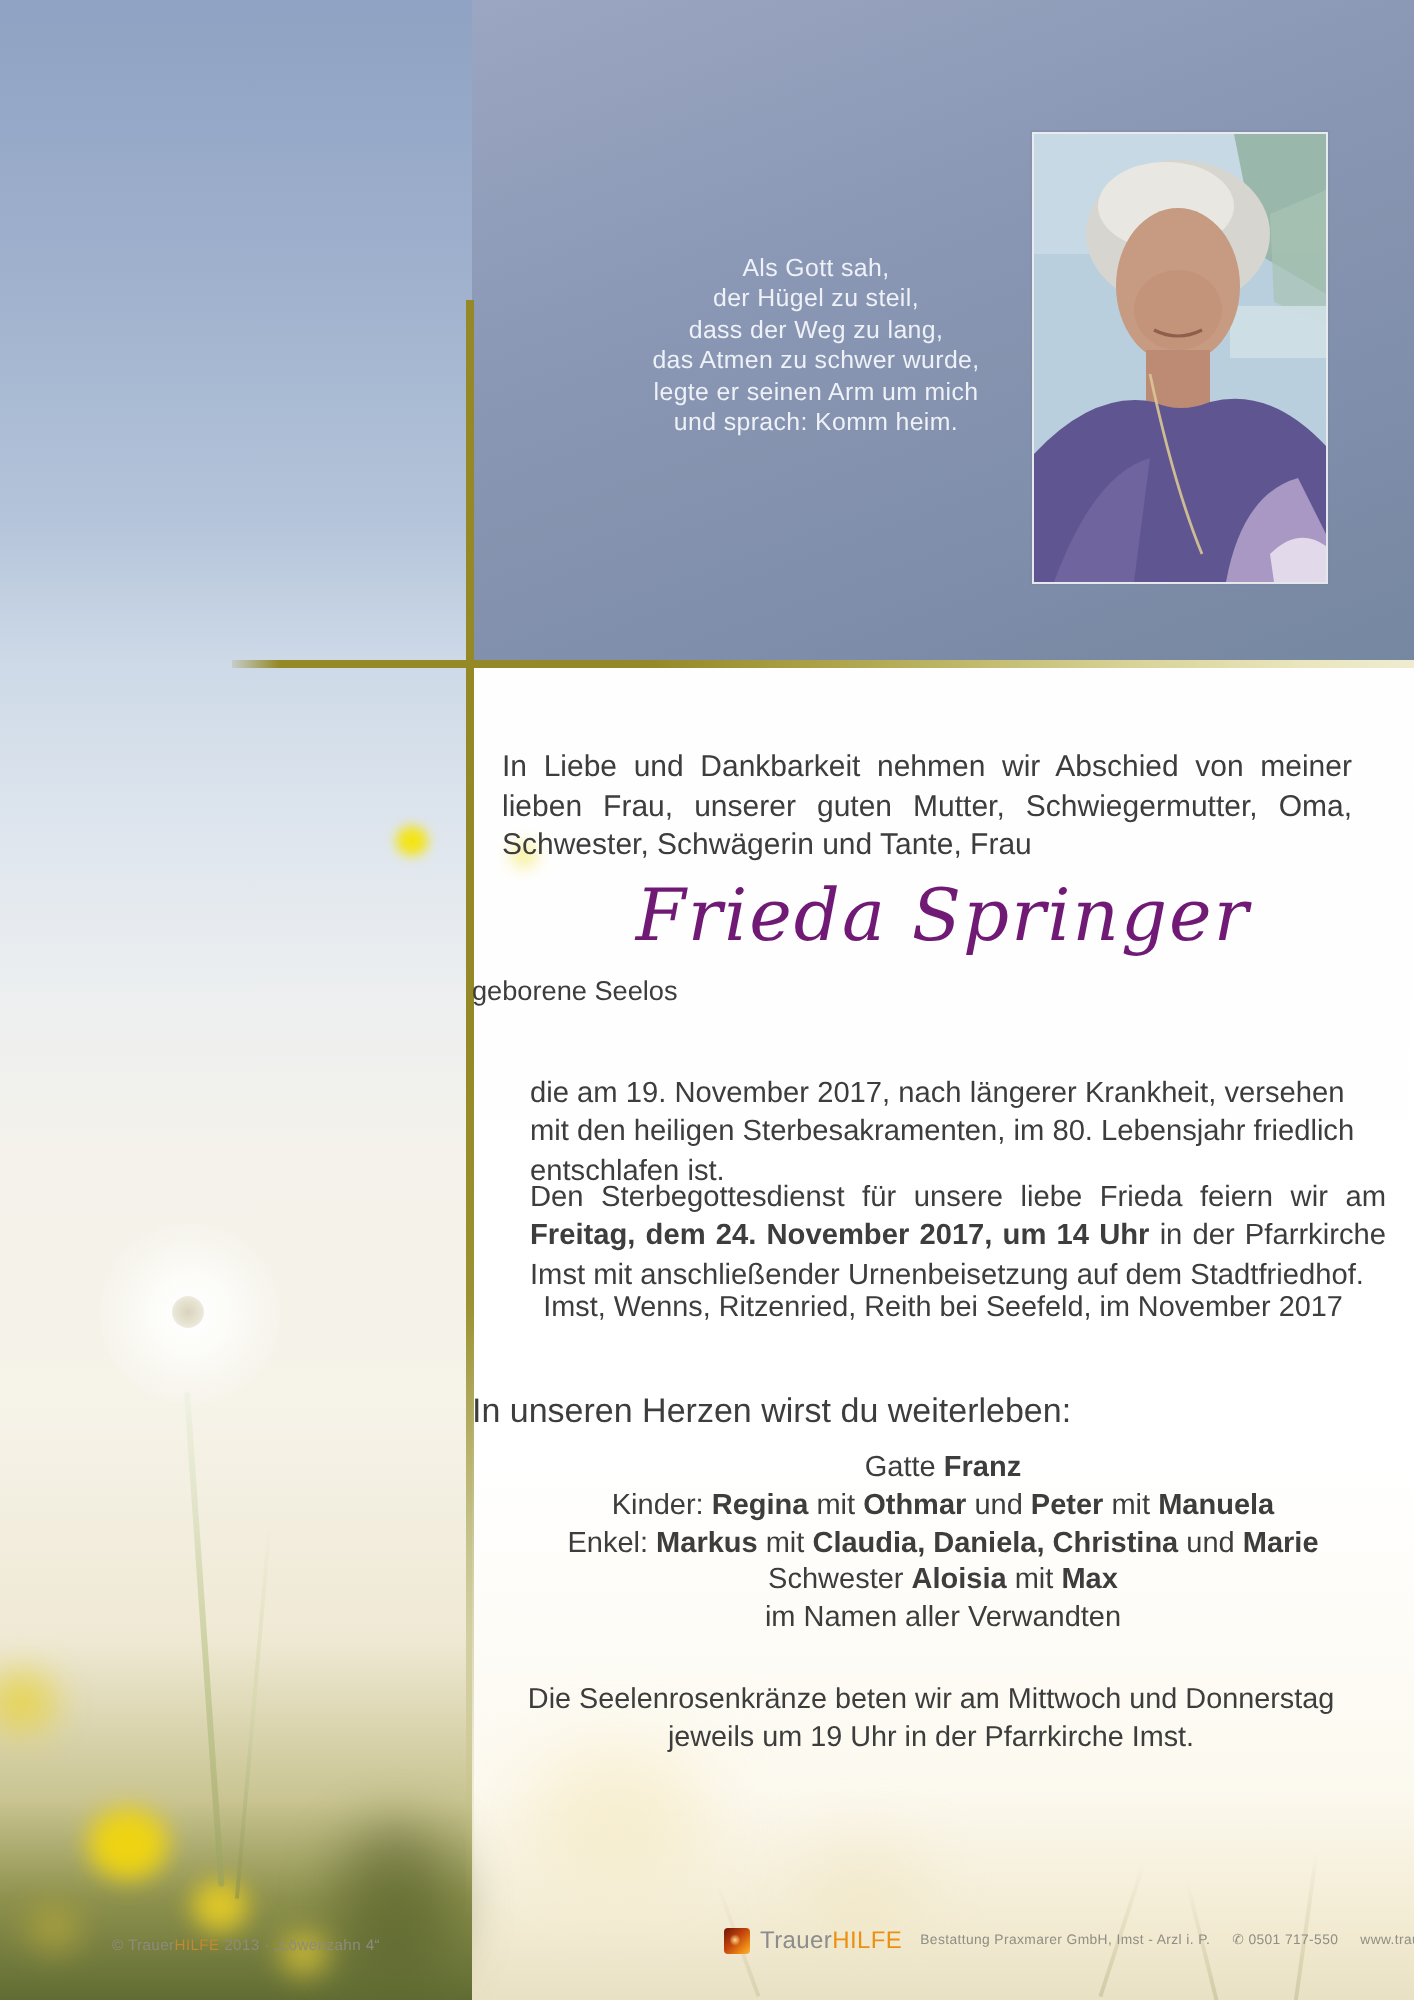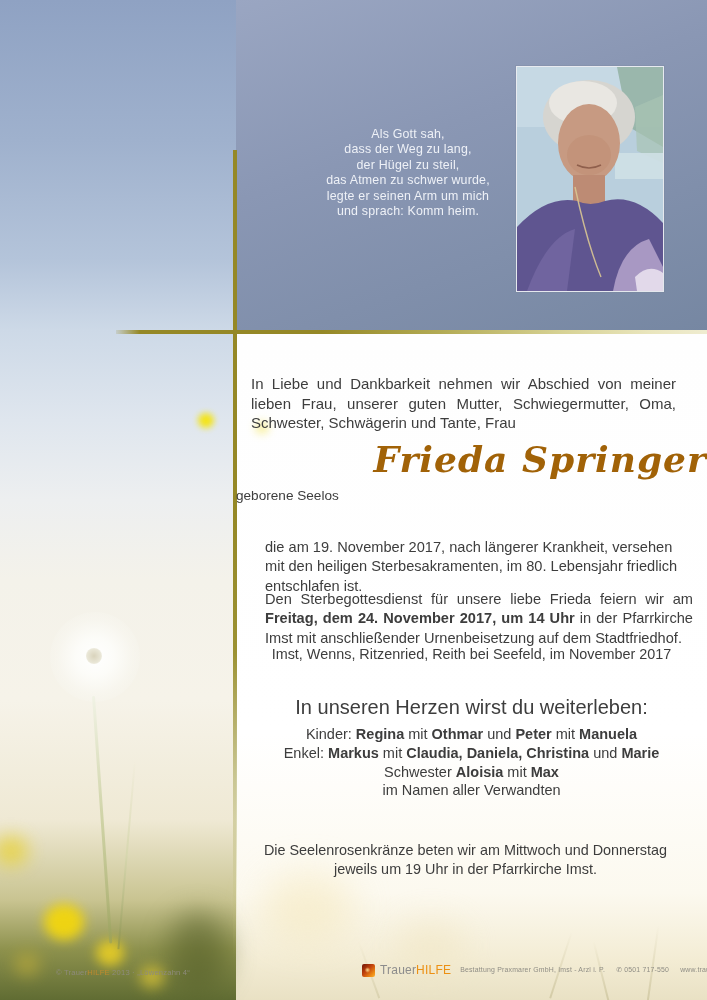--- a/index.html
+++ b/index.html
@@ -67,29 +67,29 @@
     border:1px solid rgba(255,255,255,.8);box-shadow:0 0 0 1px rgba(120,130,150,.25);}
   .portrait svg{display:block;}
 
   
   .poem{position:absolute;left:277px;top:127px;width:262px;text-align:center;
     color:#eef1f7;font-size:12.4px;line-height:15.4px;font-weight:400;letter-spacing:.2px;}
 
   
   .intro{position:absolute;left:251px;top:359px;width:425px;
     font-size:15px;line-height:19.6px;text-align:justify;}
-  .name{position:absolute;left:236px;top:438px;width:471px;text-align:right;
+  .name{position:absolute;left:236px;top:438px;width:471px;text-align:center;
     font-family:"DejaVu Serif","Liberation Serif",serif;font-style:italic;
-    font-size:36px;letter-spacing:1px;color:#a16207;font-weight:700;}
+    font-size:36px;letter-spacing:1px;color:#701a75;font-weight:400;}
   .maiden{position:absolute;left:236px;top:488px;width:471px;font-size:13.6px;}
   .death{position:absolute;left:265px;top:523px;width:428px;font-size:14.6px;line-height:19.6px;}
   .service{position:absolute;left:265px;top:575px;width:428px;
     font-size:14.6px;line-height:19.6px;text-align:justify;}
   .places{position:absolute;left:236px;top:646px;width:471px;text-align:center;font-size:14.4px;}
-  .herzen{position:absolute;left:236px;top:696px;width:471px;text-align:center;font-size:20px;}
+  .herzen{position:absolute;left:236px;top:696px;width:471px;text-align:left;font-size:17px;}
   .family{position:absolute;left:236px;top:725px;width:471px;text-align:center;
     font-size:14.5px;line-height:18.8px;}
   .rosary{position:absolute;left:236px;top:841px;width:459px;text-align:center;
     font-size:14.4px;line-height:19.4px;}
   .b{font-weight:bold;}
 
   
   .copyright{position:absolute;left:56px;top:968px;font-size:7.6px;letter-spacing:.2px;
     color:#8e8b7c;white-space:nowrap;}
   .copyright .hl{color:#c08a2e;}
@@ -132,22 +132,22 @@
   <div class="blade bl1"></div>
   <div class="blade bl2"></div>
   <div class="blade bl3"></div>
   <div class="blade bl4"></div>
 
   <div class="cross-v"></div>
   <div class="cross-h"></div>
 
   <div class="poem">
     <div>Als Gott sah,</div>
+    <div>der Hügel zu steil,</div>
     <div>dass der Weg zu lang,</div>
-    <div>der Hügel zu steil,</div>
     <div>das Atmen zu schwer wurde,</div>
     <div>legte er seinen Arm um mich</div>
     <div>und sprach: Komm heim.</div>
   </div>
 
   <div class="portrait">
     <svg width="146" height="224" viewBox="0 0 146 224" xmlns="http://www.w3.org/2000/svg">
       <rect x="0" y="0" width="146" height="224" fill="#b9cfdd"></rect>
       <rect x="0" y="0" width="146" height="60" fill="#c6d9e4"></rect>
       <polygon points="100,0 146,0 146,80 112,60" fill="#8fae9d" opacity="0.8"></polygon>
@@ -174,20 +174,21 @@
 
   <p class="death">die am 19. November 2017, nach längerer Krankheit, versehen mit den heiligen Sterbesakramenten, im 80. Lebensjahr friedlich entschlafen ist.</p>
 
   <p class="service"><span>Den Sterbegottesdienst für unsere liebe Frieda feiern wir am </span><span class="b">Freitag, dem 24. November 2017, um 14 Uhr</span><span> in der Pfarrkirche Imst mit anschließender Urnenbeisetzung auf dem Stadtfriedhof.</span></p>
 
   <div class="places">Imst, Wenns, Ritzenried, Reith bei Seefeld, im November 2017</div>
 
   <div class="herzen">In unseren Herzen wirst du weiterleben:</div>
 
   <div class="family">
+    <div><span>Gatte </span><span class="b">Franz</span></div>
     <div><span>Kinder: </span><span class="b">Regina</span><span> mit </span><span class="b">Othmar</span><span> und </span><span class="b">Peter</span><span> mit </span><span class="b">Manuela</span></div>
     <div><span>Enkel: </span><span class="b">Markus</span><span> mit </span><span class="b">Claudia, Daniela, Christina</span><span> und </span><span class="b">Marie</span></div>
     <div><span>Schwester </span><span class="b">Aloisia</span><span> mit </span><span class="b">Max</span></div>
     <div><span>im Namen aller Verwandten</span></div>
   </div>
 
   <div class="rosary">
     <div>Die Seelenrosenkränze beten wir am Mittwoch und Donnerstag</div>
     <div>jeweils um 19 Uhr in der Pfarrkirche Imst.</div>
   </div>

